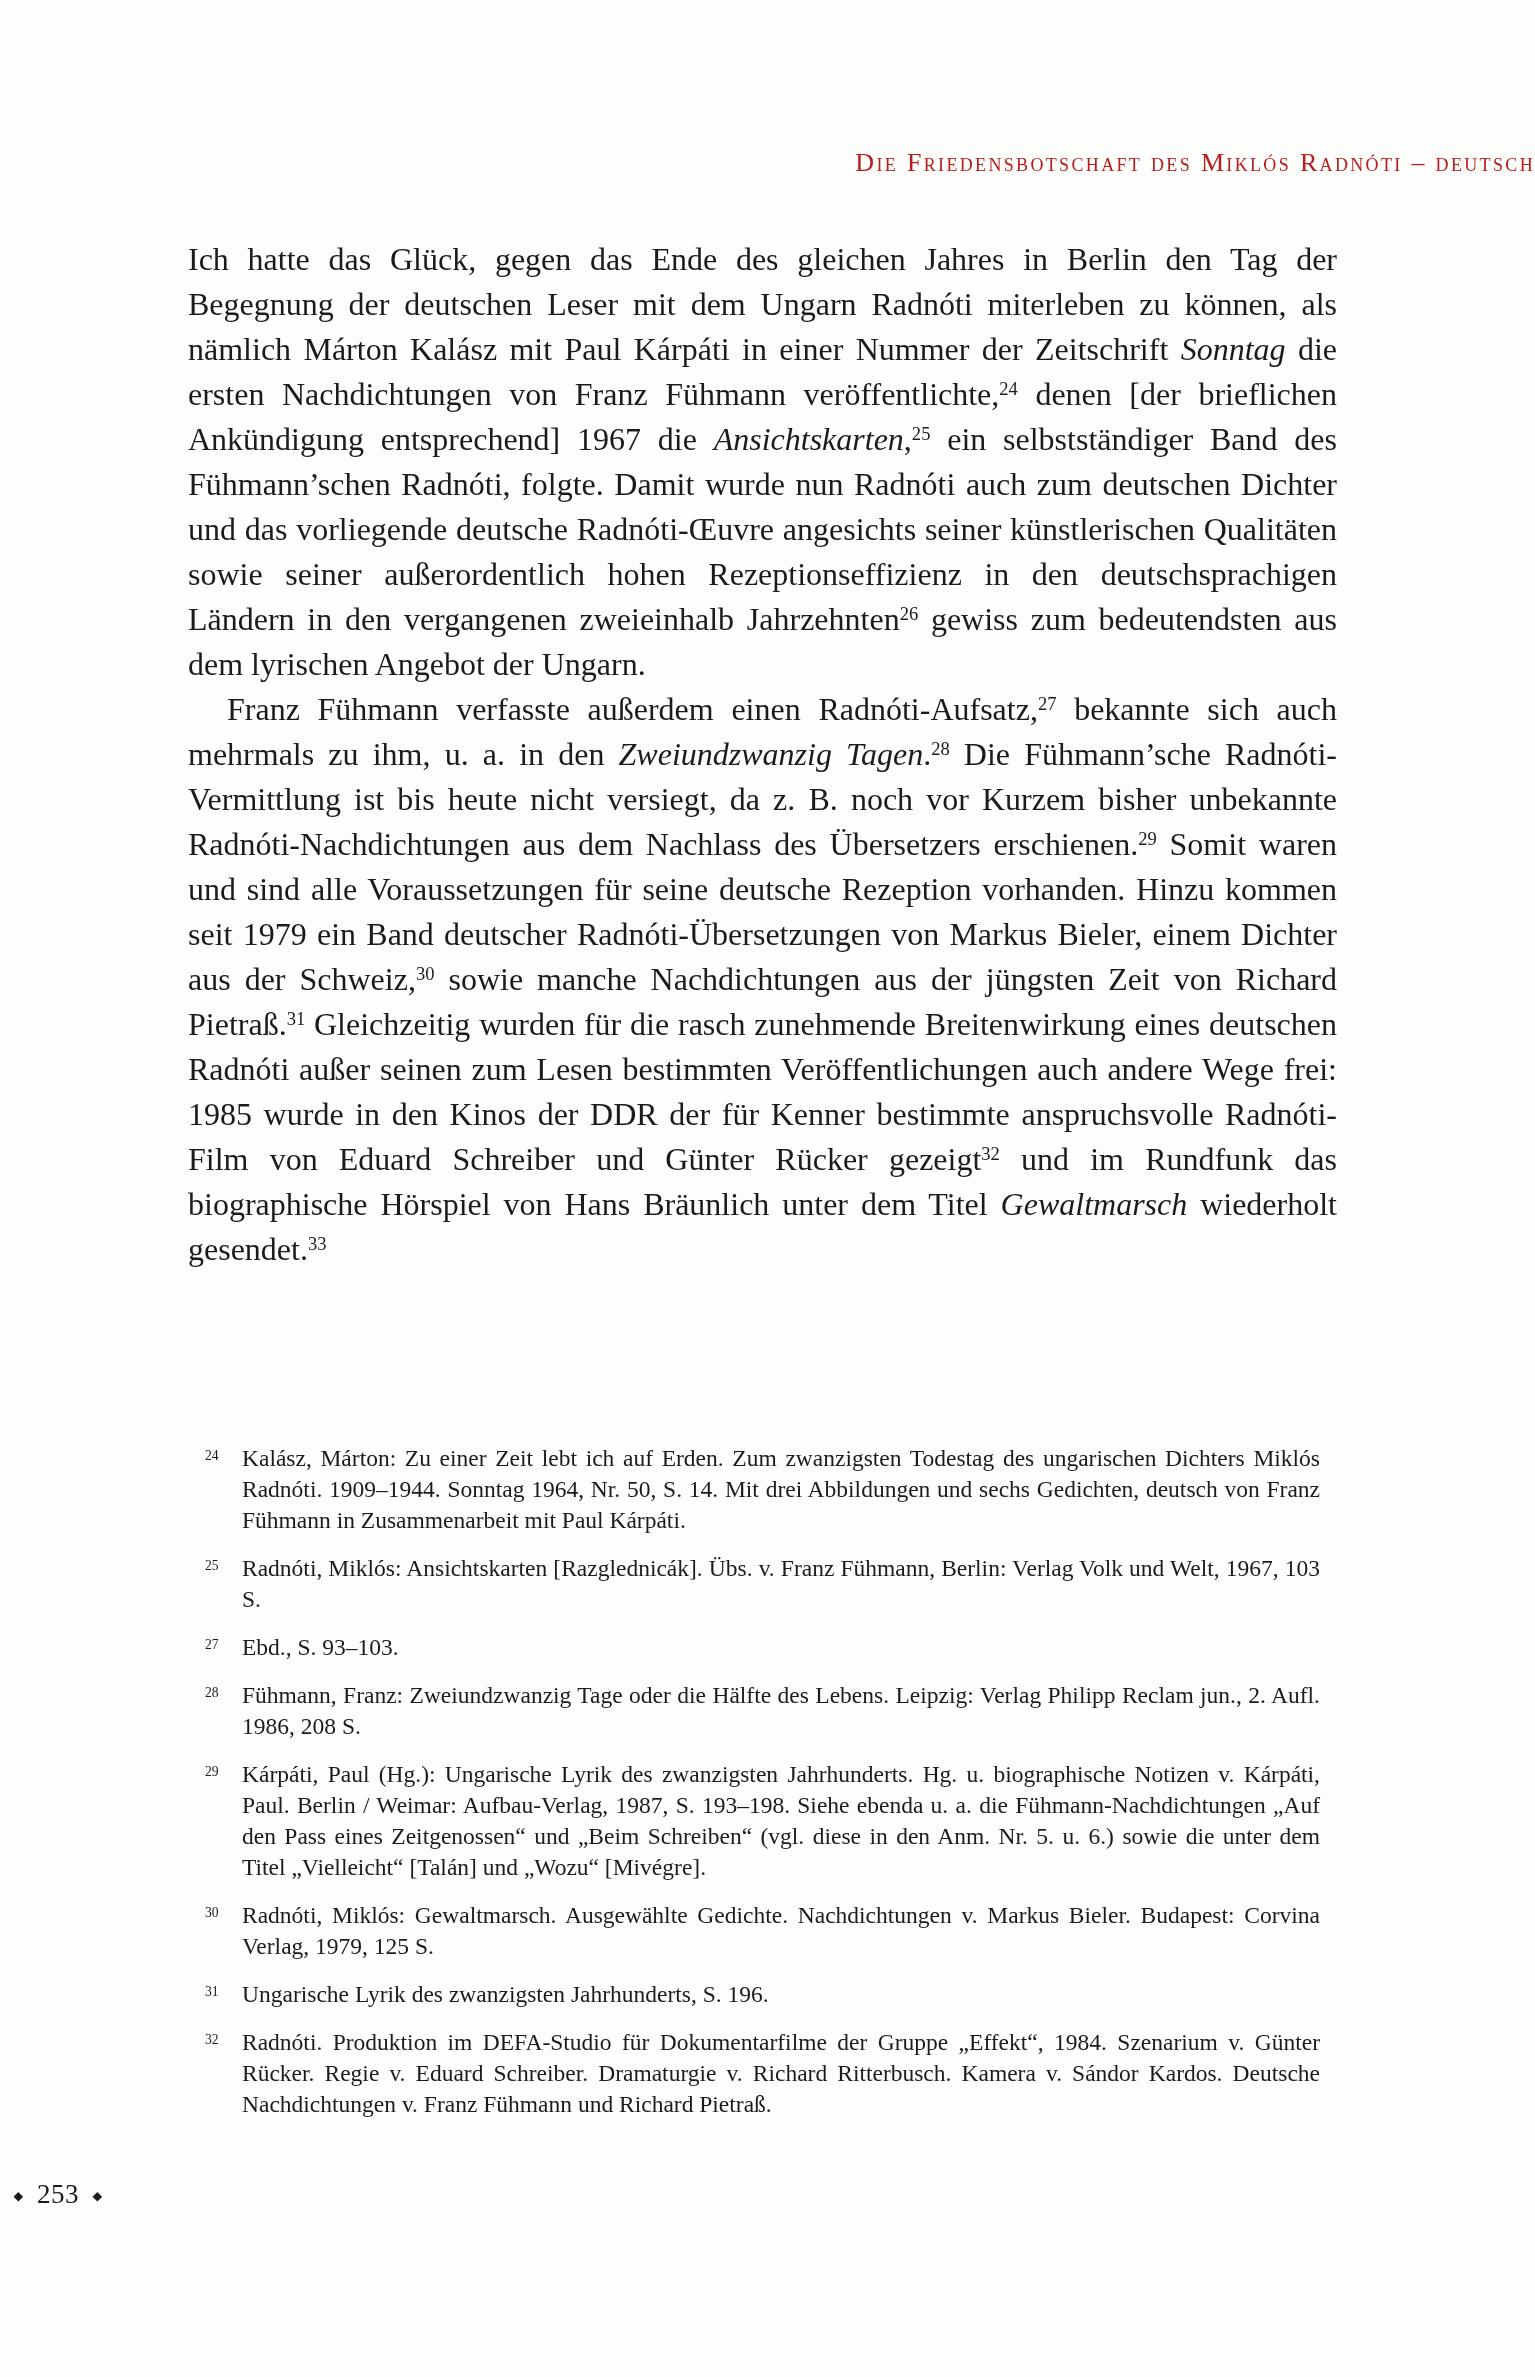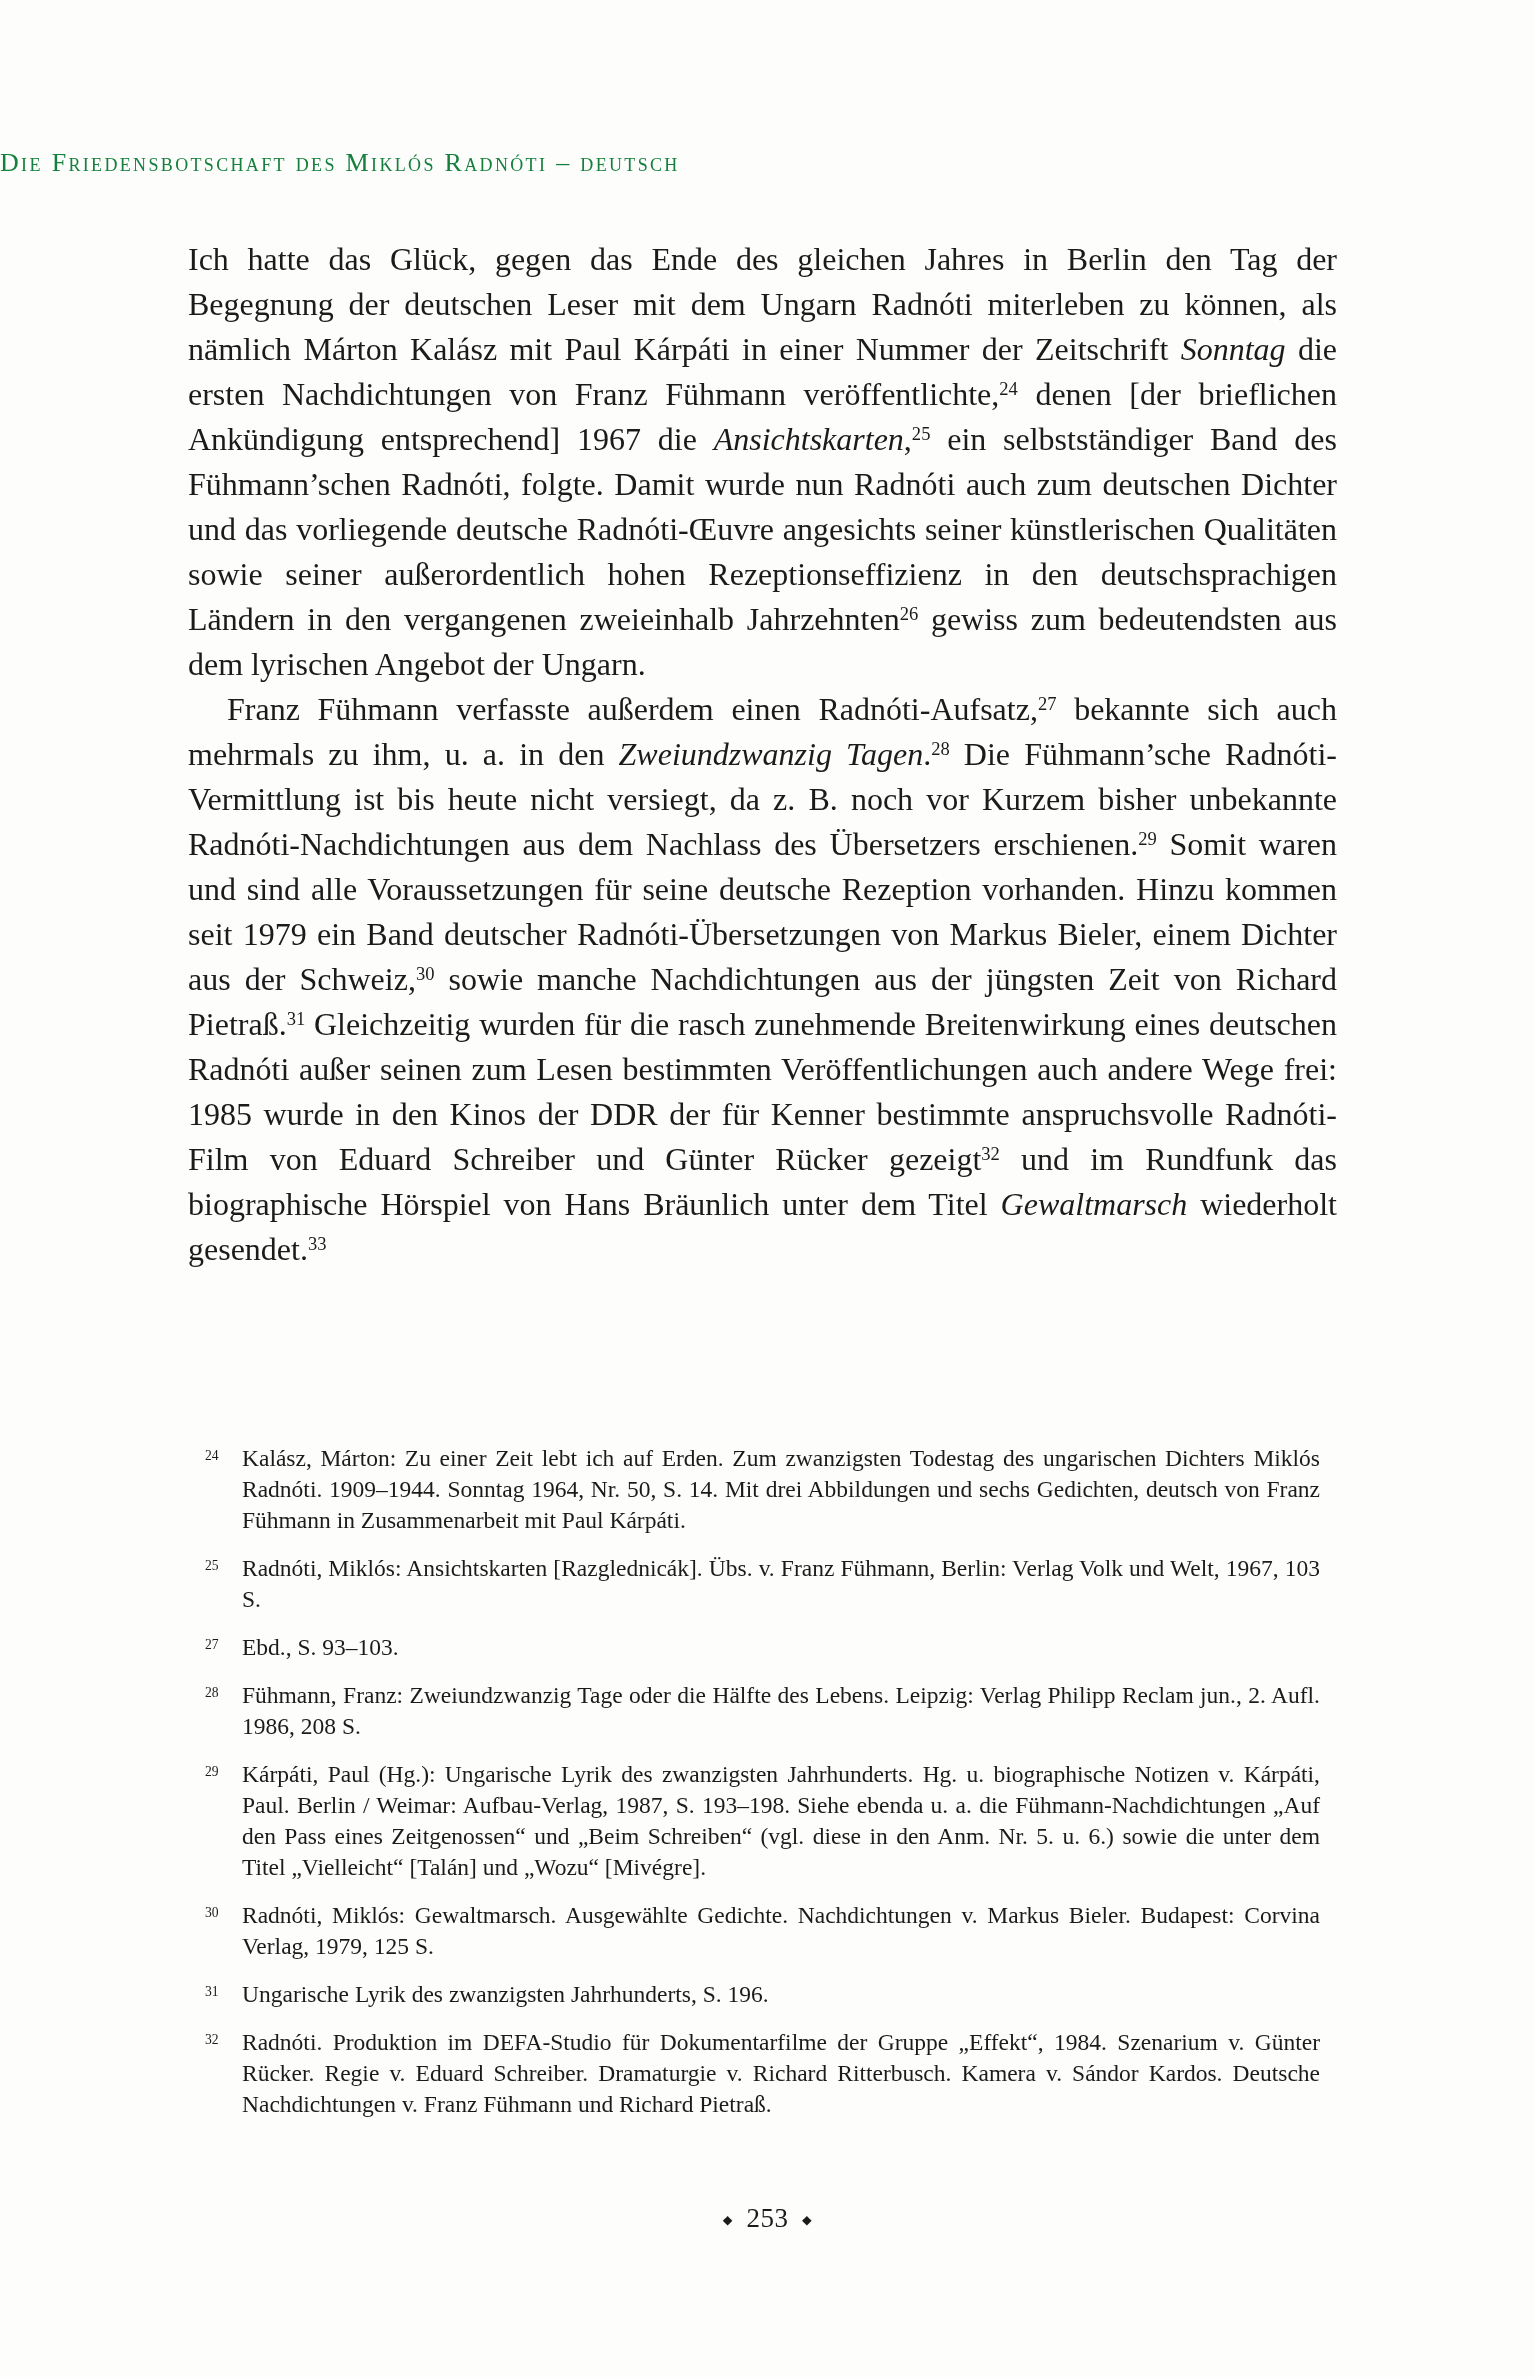--- a/index.html
+++ b/index.html
@@ -9,25 +9,25 @@
     font-family: "Liberation Serif", "DejaVu Serif", serif;
     color: #1b1b1b;
     position: relative;
     -webkit-font-smoothing: antialiased;
   }
   .page { position: absolute; inset: 0; }
 
   .header {
     position: absolute;
     top: 148px; left: 0; width: 100%;
-    text-align: left;
+    text-align: right;
     font-variant: small-caps;
     font-size: 26px;
     letter-spacing: 0.09em;
-    color: #15803d;
+    color: #b91c1c;
   }
 
   .body-text {
     position: absolute;
     top: 237px; left: 188px; width: 1149px;
     font-size: 32px;
     line-height: 45px;
     text-align: justify;
     color: #1b1b1b;
   }
@@ -60,25 +60,23 @@
     width: 37px;
     text-indent: 0;
     top: 0;
     vertical-align: 0.45em;
     font-size: 58%;
   }
 
   .pagenum {
     position: absolute;
     top: 2179px; left: 0; width: 100%;
-    text-align: center;
     font-size: 27px;
     color: #1b1b1b;
     letter-spacing: 0.02em;
-    margin-top: 24px;
   }
   .pagenum .ornament {
     font-size: 12.6px;
     vertical-align: 0.25em;
     padding: 0 13.4px;
     color: #1b1b1b;
   }
 </style>
 </head>
 <body>

